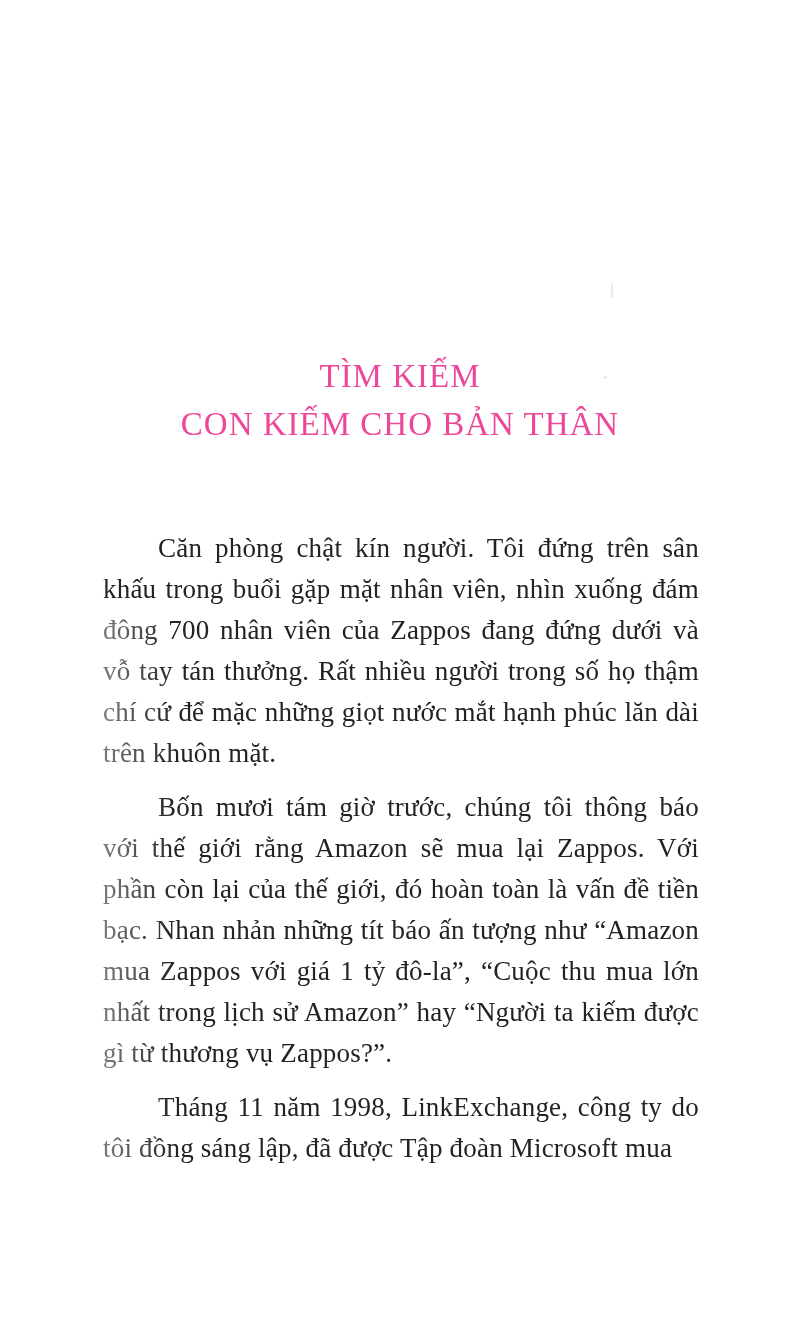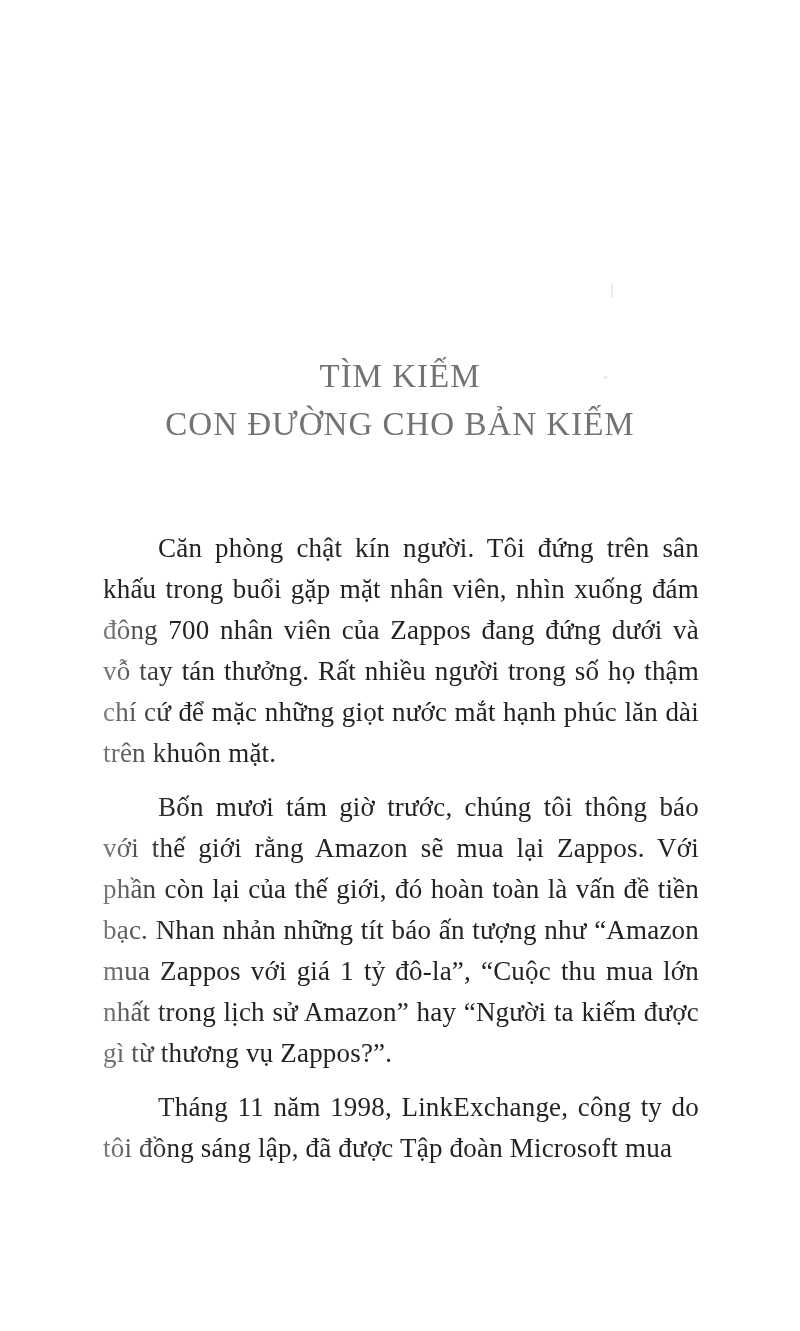--- a/index.html
+++ b/index.html
@@ -21,21 +21,21 @@
     position: absolute;
     top: 352px;
     left: 0;
     width: 100%;
     margin: 0;
     text-align: center;
     font-weight: normal;
     font-size: 33px;
     line-height: 48px;
     letter-spacing: 1px;
-    color: #737373;
+    color: #ec4899;
   }
   .title-line { display: block; }
   .body-text {
     position: absolute;
     left: 103px;
     top: 528px;
     width: 596px;
     font-size: 27px;
     line-height: 41px;
     letter-spacing: 0.2px;
@@ -75,21 +75,21 @@
   .speck-1 { left: 604px; top: 376px; width: 3px; height: 3px; opacity: 0.5; }
   .speck-2 { left: 611px; top: 283px; width: 2px; height: 15px; border-radius: 2px; opacity: 0.35; }
 </style>
 </head>
 <body>
 
 <div class="page">
 
   <h1 class="chapter-title">
     <span class="title-line">TÌM KIẾM</span>
-    <span class="title-line">CON ĐƯỜNG CHO BẢN KIẾM</span>
+    <span class="title-line">CON KIẾM CHO BẢN THÂN</span>
   </h1>
 
   <div class="body-text">
 
     <p class="para">Căn phòng chật kín người. Tôi đứng trên sân khấu trong buổi gặp mặt nhân viên, nhìn xuống đám đông 700 nhân viên của Zappos đang đứng dưới và vỗ tay tán thưởng. Rất nhiều người trong số họ thậm chí cứ để mặc những giọt nước mắt hạnh phúc lăn dài trên khuôn mặt.</p>
 
     <p class="para spaced">Bốn mươi tám giờ trước, chúng tôi thông báo với thế giới rằng Amazon sẽ mua lại Zappos. Với phần còn lại của thế giới, đó hoàn toàn là vấn đề tiền bạc. Nhan nhản những tít báo ấn tượng như “Amazon mua Zappos với giá 1 tỷ đô-la”, “Cuộc thu mua lớn nhất trong lịch sử Amazon” hay “Người ta kiếm được gì từ thương vụ Zappos?”.</p>
 
     <p class="para spaced">Tháng 11 năm 1998, LinkExchange, công ty do tôi đồng sáng lập, đã được Tập đoàn Microsoft mua</p>
   </div>

